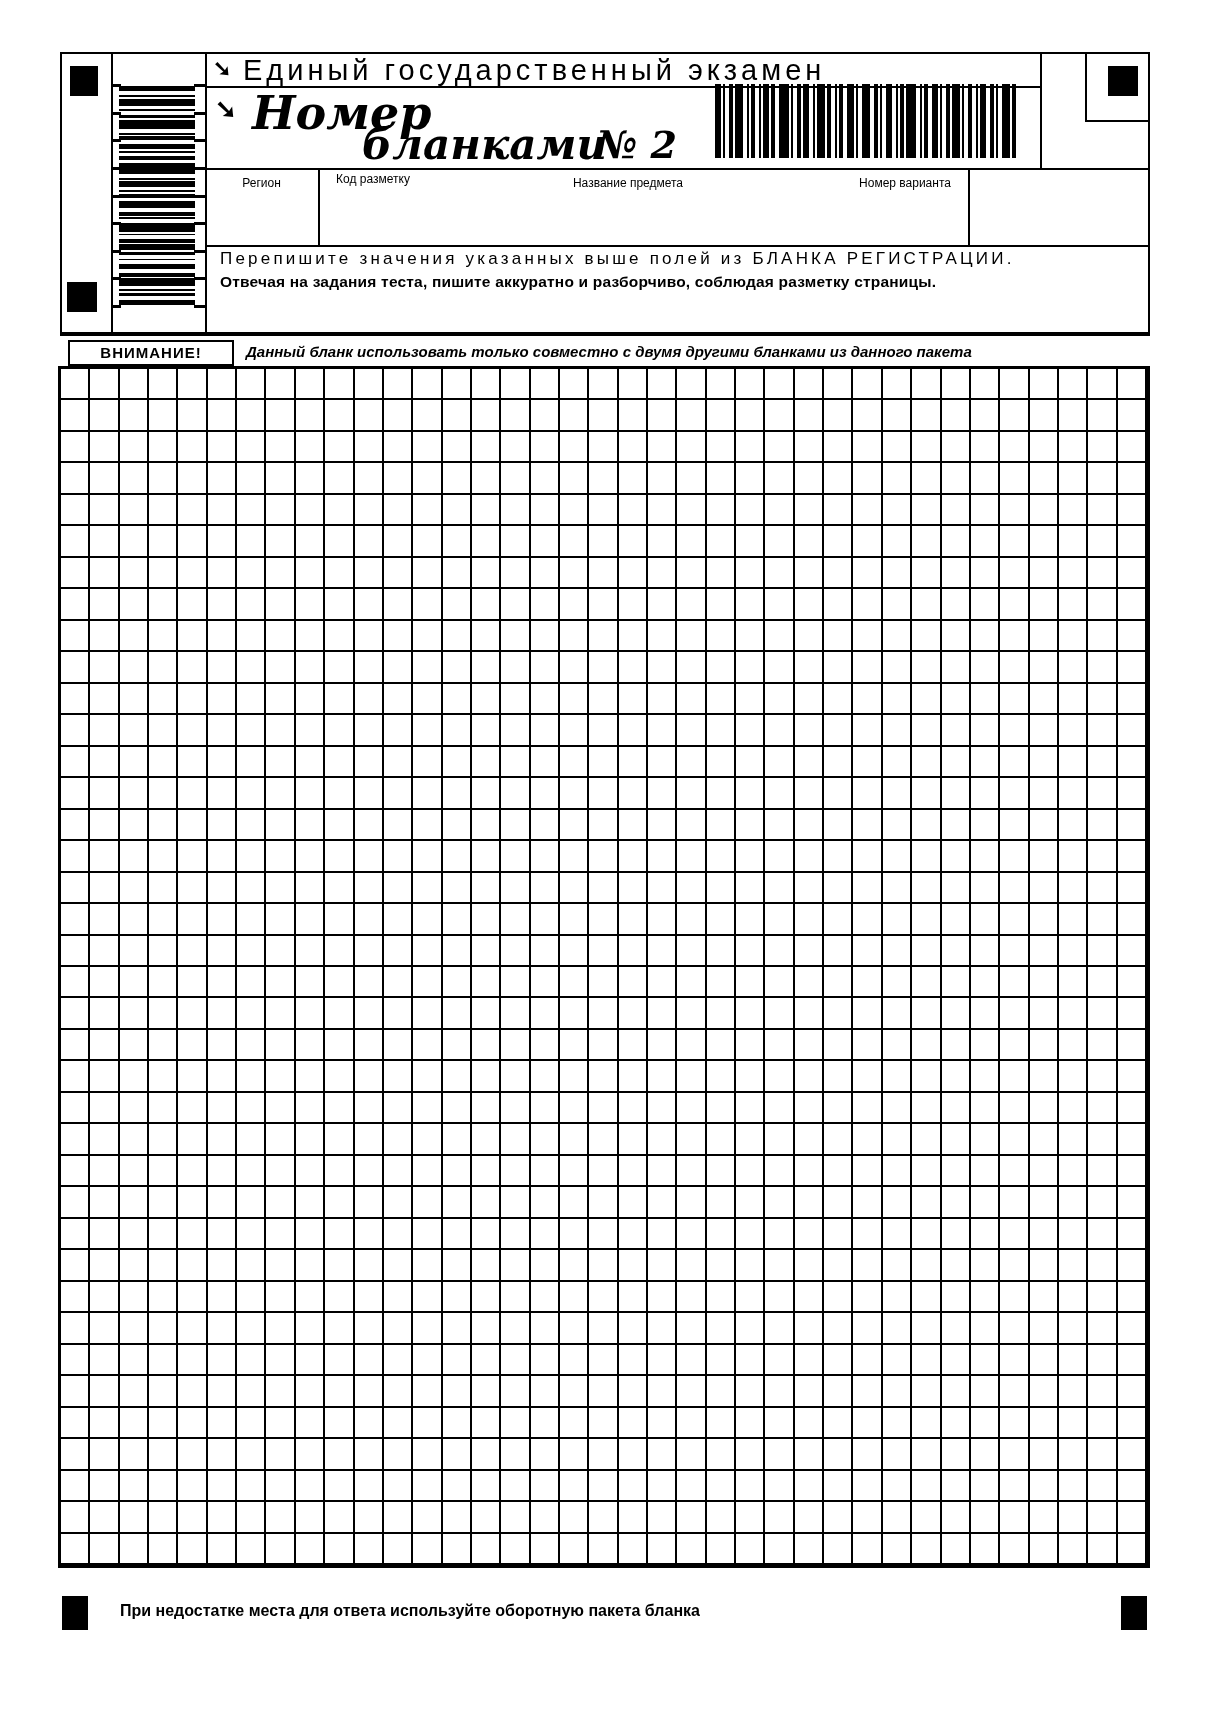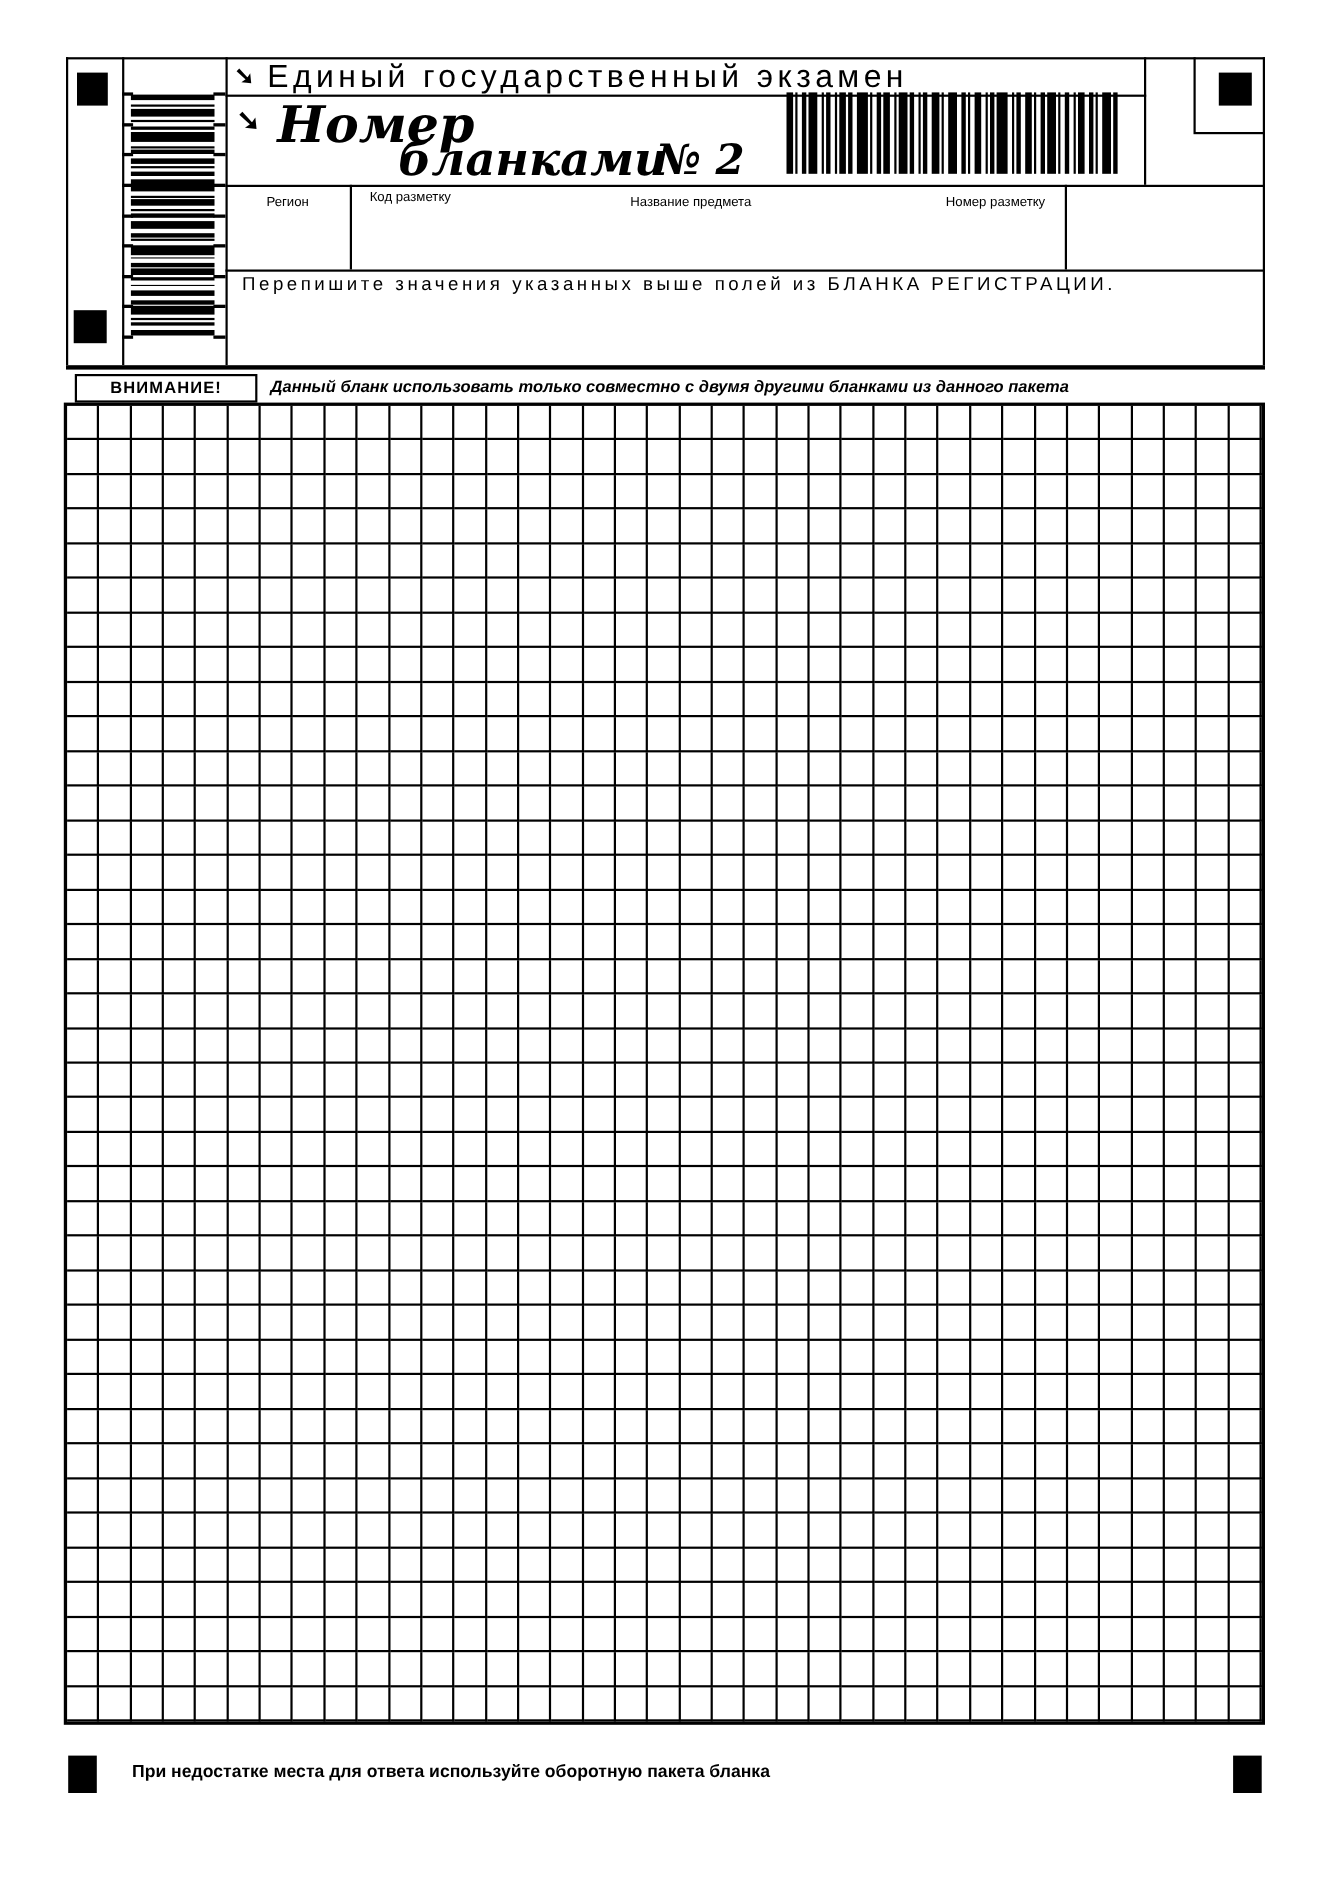--- a/index.html
+++ b/index.html
@@ -245,25 +245,26 @@
       <div style="flex: 0 0 2.66667%; background: rgb(0, 0, 0);"></div>
       <div style="flex: 0 0 0.666667%; background: transparent;"></div>
       <div style="flex: 0 0 1.33333%; background: rgb(0, 0, 0);"></div>
     </div>
 
   <div class="abs" style="left:207px;top:170px;width:111px;height:75px;"></div>
   <span class="field-label" style="left:205px;top:176px;width:113px;">Регион</span>
   <div class="abs" style="left:320px;top:170px;width:648px;height:75px;"></div>
   <span class="field-label" style="left:330px;top:172px;width:86px;">Код разметку</span>
   <span class="field-label" style="left:538px;top:176px;width:180px;">Название предмета</span>
-  <span class="field-label" style="left:830px;top:176px;width:150px;">Номер разметку</span>
+  <span class="field-label" style="left:830px;top:176px;width:150px;">Номер варианта</span>
   <div class="abs" style="left:970px;top:170px;width:178px;height:75px;"></div>
 
   <div class="instr">
     <div class="l1">Перепишите значения указанных выше полей из БЛАНКА РЕГИСТРАЦИИ.</div>
+    <div class="lb">Отвечая на задания теста, пишите аккуратно и разборчиво, соблюдая разметку страницы.</div>
   </div>
 
   <div class="warning">
     <div class="warning-label">ВНИМАНИЕ!</div>
     <div class="warning-text">Данный бланк использовать только совместно с двумя другими бланками из данного пакета</div>
   </div>
 
   <div class="grid" style="grid-template-columns: repeat(37, 1fr); grid-template-rows: repeat(38, 1fr);">
       <div class="cell"></div>
       <div class="cell"></div>

